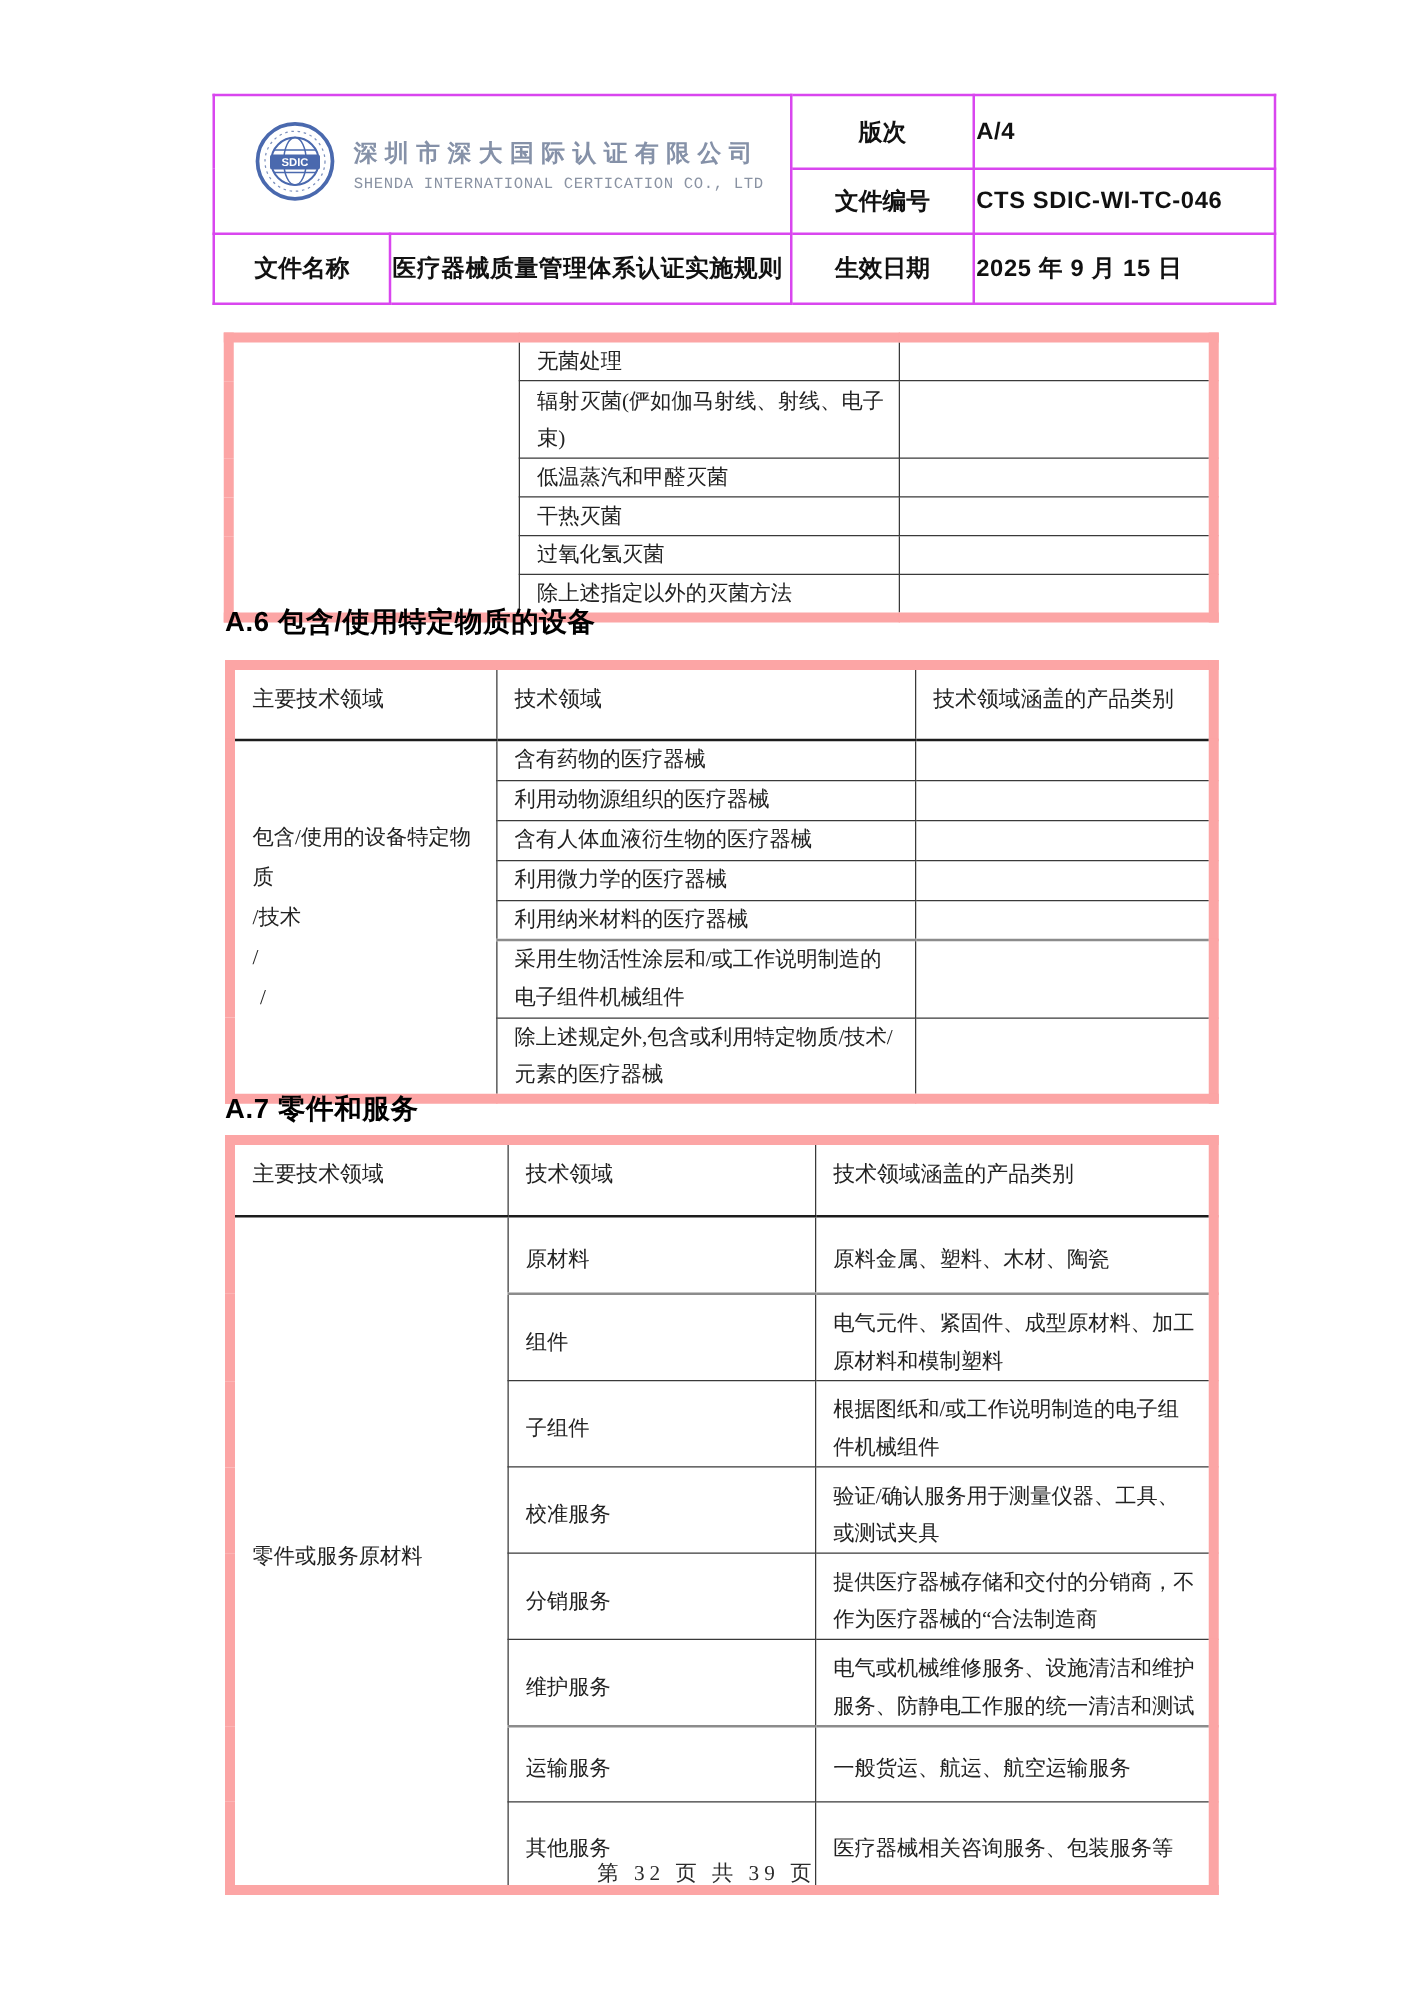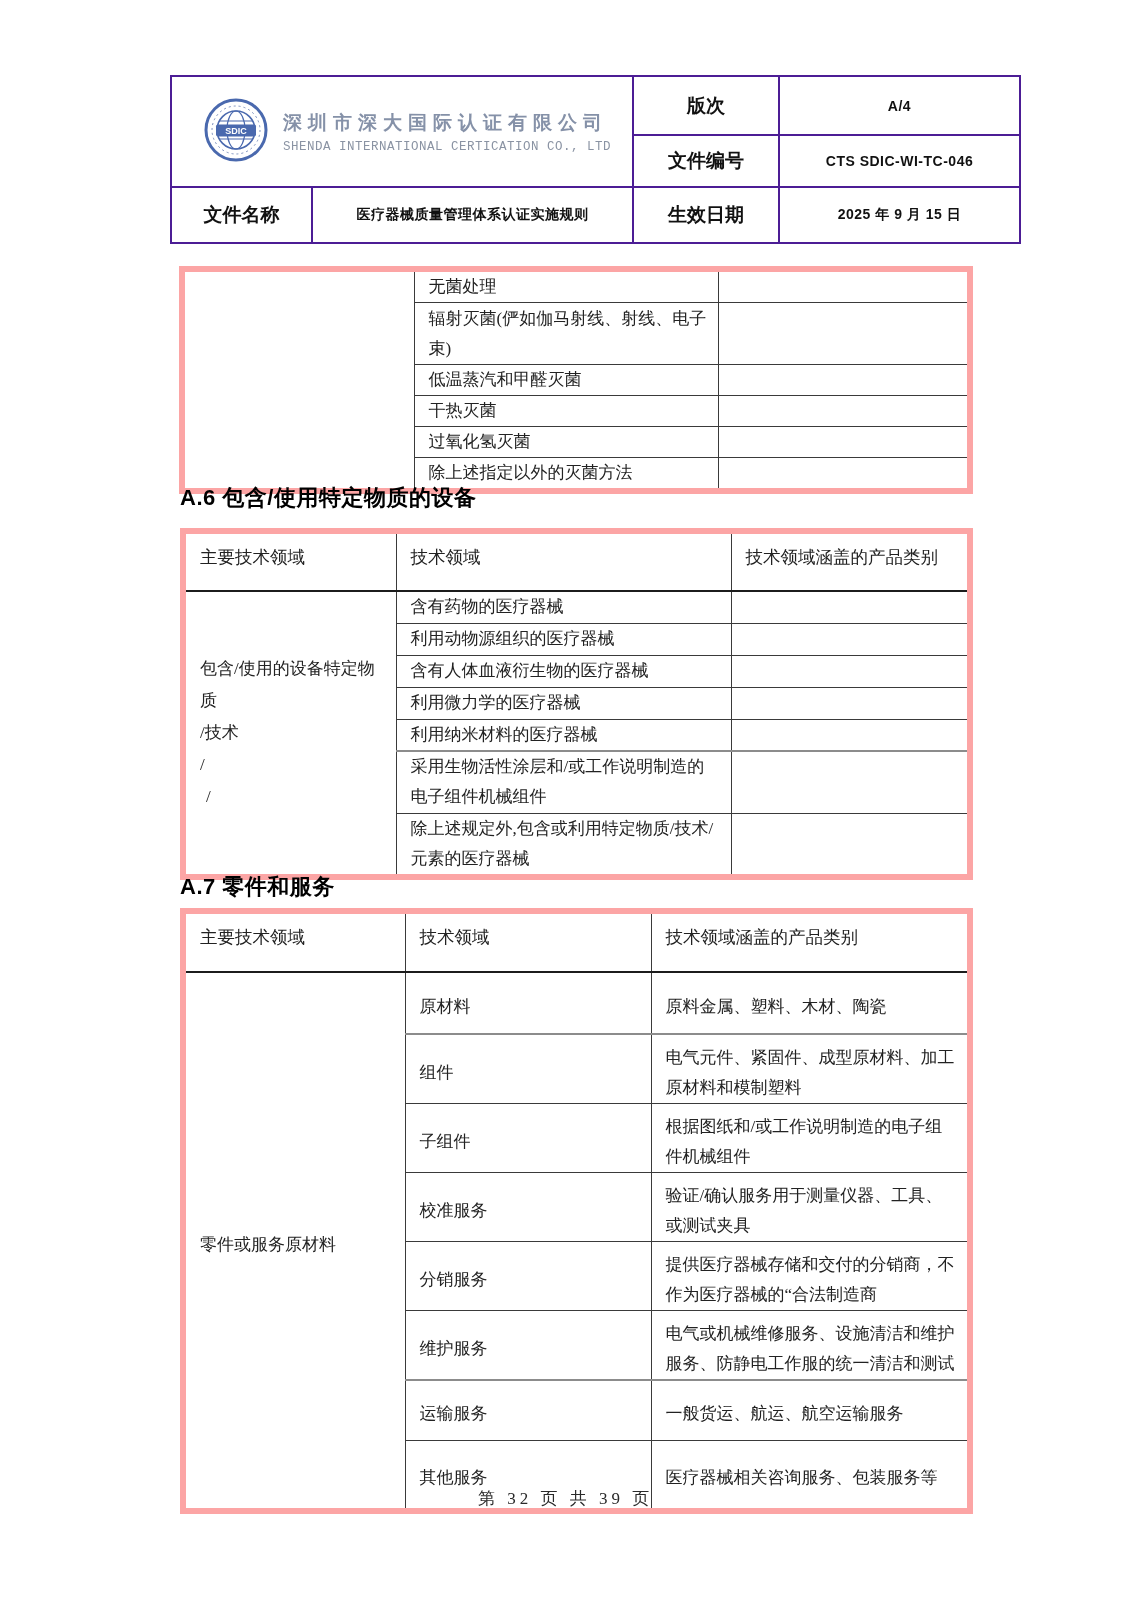--- a/index.html
+++ b/index.html
@@ -9,28 +9,28 @@
     background:#ffffff;
     font-family:"Liberation Serif","DejaVu Serif",serif;
     color:#1f1f1f;
     overflow:hidden;
   }
   table{border-collapse:collapse;table-layout:fixed;}
   td{overflow:hidden;}
 
   
   .hdr{position:absolute;left:170px;top:75px;width:849px;height:167px;}
-  .hdr td{border:2px solid #4c1d95;margin-left:12px;}
+  .hdr td{border:2px solid #d946ef;margin-left:12px;}
   .hdr .lbl{
     font-family:"Liberation Sans","DejaVu Sans",sans-serif;
     font-weight:bold;font-size:19px;text-align:center;color:#111;
   }
   .hdr .val{
     font-family:"Liberation Sans","DejaVu Sans",sans-serif;
-    font-weight:bold;font-size:14px;text-align:center;color:#111;
+    font-weight:bold;font-size:19px;color:#111;
     letter-spacing:0.5px;
     border-radius:13px;
   }
   .logo-cell{vertical-align:middle;}
   .logo-wrap{display:flex;align-items:center;gap:14px;padding-left:30px;}
   .co-names{display:flex;flex-direction:column;gap:4px;}
   .co-cn{
     font-family:"Liberation Sans","DejaVu Sans",sans-serif;
     font-size:19px;font-weight:600;letter-spacing:6px;color:#8591a8;white-space:nowrap;
   }
@@ -43,21 +43,21 @@
   .sec-title{
     position:absolute;left:180px;
     font-family:"Liberation Sans","DejaVu Sans",sans-serif;
     font-weight:bold;font-size:22px;color:#000;letter-spacing:0.5px;text-align:right;
   }
 
   
   .bodytbl td{border:1px solid #3a3a3a;vertical-align:middle;}
   .bodytbl{font-size:17px;color:#222;}
   .bodytbl .cell{padding:0 10px 0 14px;line-height:30px;}
-  .outer{border:6px solid #fca5a5;}
+  .outer{border:8px solid #fca5a5;}
 
   .tbl-cont{position:absolute;left:179px;top:266px;width:788px;}
   .tbl-a6{position:absolute;left:180px;top:528px;width:787px;}
   .tbl-a7{position:absolute;left:180px;top:908px;width:787px;}
 
   .bodytbl td.hcell{
     vertical-align:top;padding:10px 10px 0 14px;font-size:17.5px;line-height:26px;margin-top:32px;
   }
   .hdr-bot{border-bottom:2px solid #1c1c1c !important;}
   .gray-top{border-top:2px solid #8c8c8c !important;}

